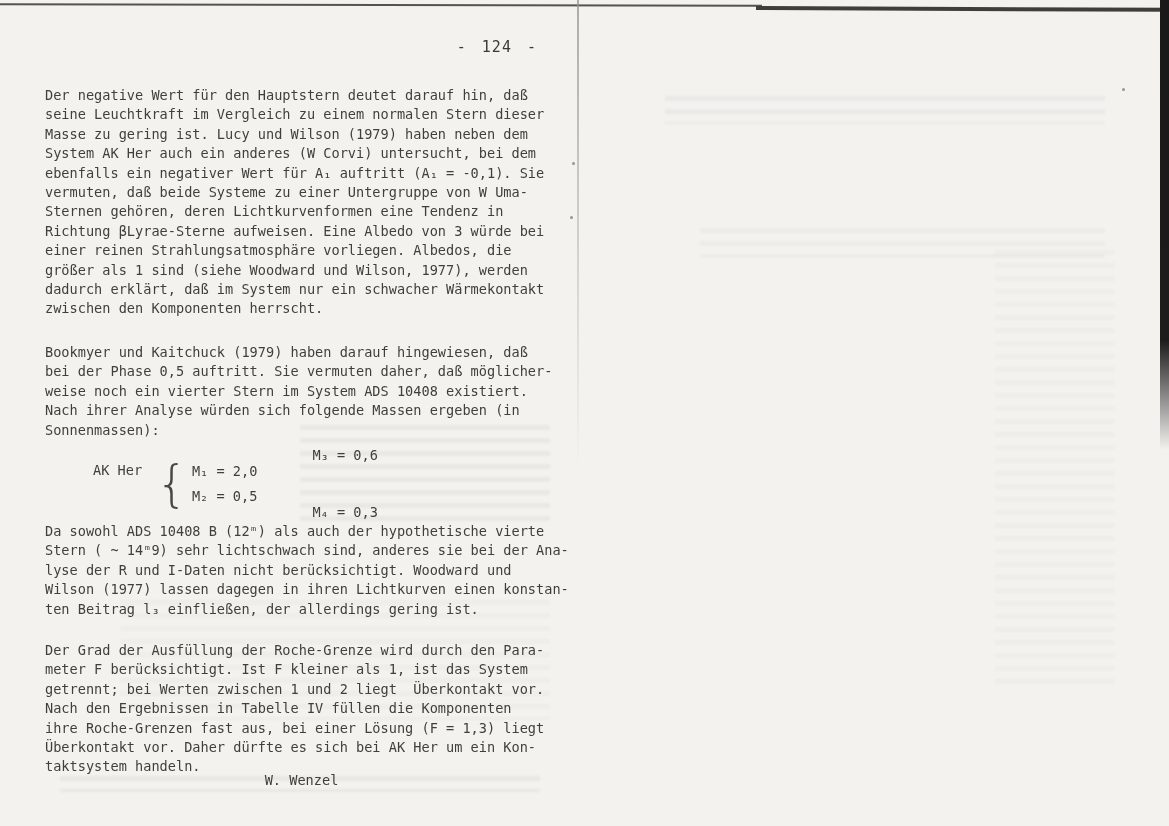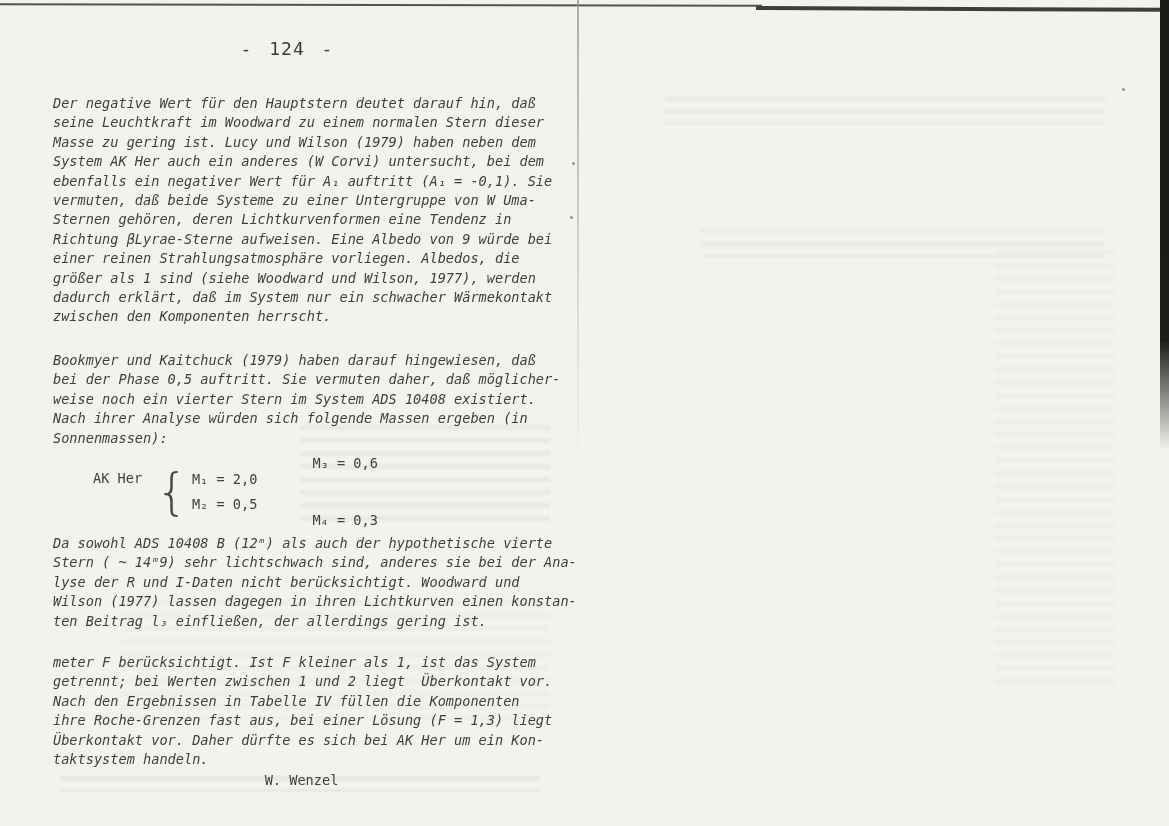--- a/index.html
+++ b/index.html
@@ -22,24 +22,24 @@
   .gutter-line{position:absolute;left:577px;top:0;width:2px;height:470px;
     background:linear-gradient(180deg,rgba(150,148,143,.75),rgba(150,148,143,0));}
   .ghost{position:absolute;filter:blur(1.3px);pointer-events:none;}
   .g-lines{background:repeating-linear-gradient(to bottom,
       rgba(110,107,100,.16) 0px, rgba(110,107,100,.16) 5px,
       rgba(0,0,0,0) 5px, rgba(0,0,0,0) 13px);}
   .speck{position:absolute;width:3px;height:3px;border-radius:50%;background:#5a5853;opacity:.6;}
 
   
   .page-left{position:absolute;left:0;top:0;width:580px;height:826px;color:#413f3c;}
-  .pn-left{position:absolute;left:37px;top:38px;width:500px;text-align:center;
-    font-size:18px;letter-spacing:1px;word-spacing:5px;color:#3c3a37;}
+  .pn-left{position:absolute;left:37px;top:38px;width:500px;text-align:right;
+    font-size:15px;letter-spacing:1px;word-spacing:5px;color:#3c3a37;}
   .body-left{position:absolute;left:37px;top:78px;width:545px;font-size:13.6px;line-height:19.4px;}
-  .body-left .para{margin:16px;font-style:italic;}
+  .body-left .para{margin:8px;}
   .tline{white-space:pre;}
   .p-l1{margin-bottom:24px !important;}
   .p-l3{margin-bottom:22px !important;}
   .equation{display:flex;align-items:center;margin:18px 0 12px 0;height:52px;}
   .eq-label{align-self:flex-start;margin-left:56px;padding-top:3px;}
   .eq-brace{font-family:"DejaVu Sans",sans-serif;font-size:50px;font-weight:200;
     color:#4a4845;margin-left:14px;line-height:52px;}
   .eq-col{display:flex;flex-direction:column;justify-content:center;}
   .eq-col div{line-height:25px;white-space:pre;}
   .eq-col1{margin-left:4px;}
@@ -67,27 +67,27 @@
   <div class="ghost g-lines" style="left:995px;top:250px;width:120px;height:440px;opacity:.22;"></div>
   <div class="speck" style="left:572px;top:162px;"></div>
   <div class="speck" style="left:570px;top:216px;"></div>
   <div class="speck" style="left:1122px;top:88px;"></div>
 
   <section class="page-left">
     <div class="pn-left">- 124 -</div>
     <div class="body-left">
       <div class="para p-l1">
           <div class="tline">Der negative Wert für den Hauptstern deutet darauf hin, daß</div>
-          <div class="tline">seine Leuchtkraft im Woodward zu einem normalen Stern dieser</div>
+          <div class="tline">seine Leuchtkraft im Vergleich zu einem normalen Stern dieser</div>
           <div class="tline">Masse zu gering ist. Lucy und Wilson (1979) haben neben dem</div>
           <div class="tline">System AK Her auch ein anderes (W Corvi) untersucht, bei dem</div>
           <div class="tline">ebenfalls ein negativer Wert für A₁ auftritt (A₁ = -0,1). Sie</div>
           <div class="tline">vermuten, daß beide Systeme zu einer Untergruppe von W Uma-</div>
           <div class="tline">Sternen gehören, deren Lichtkurvenformen eine Tendenz in</div>
-          <div class="tline">Richtung βLyrae-Sterne aufweisen. Eine Albedo von 9 würde bei</div>
+          <div class="tline">Richtung βLyrae-Sterne aufweisen. Eine Albedo von 3 würde bei</div>
           <div class="tline">einer reinen Strahlungsatmosphäre vorliegen. Albedos, die</div>
           <div class="tline">größer als 1 sind (siehe Woodward und Wilson, 1977), werden</div>
           <div class="tline">dadurch erklärt, daß im System nur ein schwacher Wärmekontakt</div>
           <div class="tline">zwischen den Komponenten herrscht.</div>
         </div>
       <div class="para">
           <div class="tline">Bookmyer und Kaitchuck (1979) haben darauf hingewiesen, daß</div>
           <div class="tline">bei der Phase 0,5 auftritt. Sie vermuten daher, daß möglicher-</div>
           <div class="tline">weise noch ein vierter Stern im System ADS 10408 existiert.</div>
           <div class="tline">Nach ihrer Analyse würden sich folgende Massen ergeben (in</div>
@@ -106,20 +106,21 @@
         </div>
       </div>
       <div class="para p-l3">
           <div class="tline">Da sowohl ADS 10408 B (12ᵐ) als auch der hypothetische vierte</div>
           <div class="tline">Stern ( ~ 14ᵐ9) sehr lichtschwach sind, anderes sie bei der Ana-</div>
           <div class="tline">lyse der R und I-Daten nicht berücksichtigt. Woodward und</div>
           <div class="tline">Wilson (1977) lassen dagegen in ihren Lichtkurven einen konstan-</div>
           <div class="tline">ten Beitrag l₃ einfließen, der allerdings gering ist.</div>
         </div>
       <div class="para">
+          <div class="tline">Der Grad der Ausfüllung der Roche-Grenze wird durch den Para-</div>
           <div class="tline">meter F berücksichtigt. Ist F kleiner als 1, ist das System</div>
           <div class="tline">getrennt; bei Werten zwischen 1 und 2 liegt  Überkontakt vor.</div>
           <div class="tline">Nach den Ergebnissen in Tabelle IV füllen die Komponenten</div>
           <div class="tline">ihre Roche-Grenzen fast aus, bei einer Lösung (F = 1,3) liegt</div>
           <div class="tline">Überkontakt vor. Daher dürfte es sich bei AK Her um ein Kon-</div>
           <div class="tline">taktsystem handeln.</div>
         </div>
       <div class="signature">W. Wenzel</div>
     </div>
   </section>

